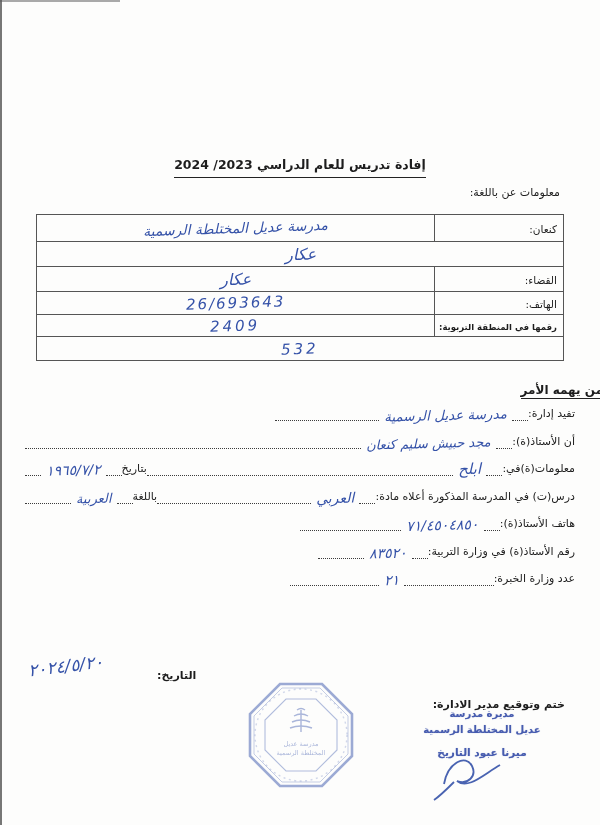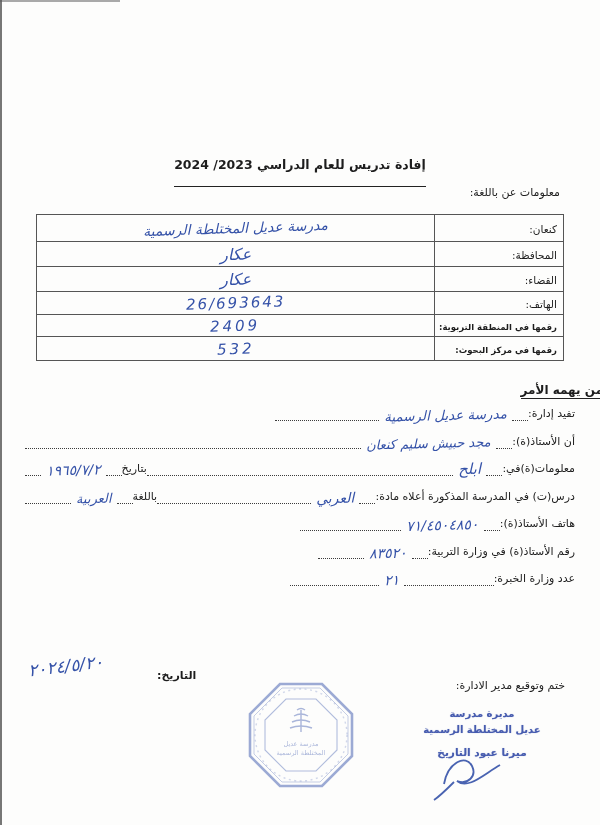--- a/index.html
+++ b/index.html
@@ -8,21 +8,21 @@
   .scan-edge{position:absolute;left:0;top:0;width:2px;height:100%;background:#4a4a4a;opacity:.75;}
   .scan-edge-top{position:absolute;left:0;top:0;width:120px;height:2px;background:#555;opacity:.5;}
 
   
   .logo{position:absolute;top:70px;right:38px;width:180px;text-align:center;}
   .logo svg{display:block;margin:0 auto;}
   .logo .org{font-size:8.5px;font-weight:bold;color:#3a3a3a;line-height:1.45;direction:rtl;}
 
   
   .title-wrap{position:absolute;top:154px;left:0;width:100%;text-align:center;direction:rtl;}
-  .title-wrap span{font-size:12.5px;font-weight:bold;border-bottom:1.2px solid #222;padding-bottom:14px;}
+  .title-wrap span{font-size:12.5px;font-weight:bold;border-bottom:1.2px solid #222;padding-bottom:5px;}
 
   .sect{position:absolute;top:186px;right:40px;font-size:11px;direction:rtl;}
 
   
   .tbl{position:absolute;top:214px;right:36px;left:36px;border:1px solid #555;direction:rtl;}
   .t-row{display:flex;border-bottom:1px solid #555;}
   .t-row:last-child{border-bottom:none;}
   .t-lbl{width:120px;border-left:1px solid #555;padding:2px 6px 0 2px;font-size:10.5px;
          display:flex;align-items:center;}
   .t-lbl.small{font-size:8.5px;font-weight:bold;text-align:right;}
@@ -48,21 +48,21 @@
   .d-md{width:46px;border-bottom:1.6px dotted #3c3c3c;height:3px;}
   .line .hand{position:relative;top:2px;margin:0 5px;transform:rotate(-1.5deg);}
   .w300{width:300px;}
   .w285{width:285px;}
   .w275{width:275px;}
 
   
   .date-label{position:absolute;top:669px;left:157px;font-size:11px;font-weight:bold;direction:rtl;}
   .date-hand{position:absolute;top:656px;left:28px;font-size:17px;letter-spacing:2px;
              transform:rotate(-7deg);color:#3552a8;font-style:italic;direction:rtl;}
-  .sign-label{position:absolute;top:679px;right:35px;font-size:11px;font-weight:normal;direction:rtl;}
+  .sign-label{position:absolute;top:698px;right:35px;font-size:11px;font-weight:bold;direction:rtl;}
   .stamp{position:absolute;top:672px;left:240px;filter:blur(.4px);opacity:.8;}
   .stamp-text{position:absolute;top:706px;right:38px;width:160px;text-align:center;direction:rtl;
               color:rgba(56,78,168,.88);font-weight:bold;font-size:10px;line-height:1.55;
               text-shadow:0 0 1px rgba(56,78,168,.45);}
   .stamp-text .nm{margin-top:7px;font-size:10.5px;display:block;}
   .signature{position:absolute;top:752px;right:92px;}
 </style>
 </head>
 <body>
 
@@ -78,21 +78,20 @@
   <div class="sect">معلومات عن باللغة:</div>
 
   <div class="tbl">
     <div class="t-row" style="height:26px;">
       <div class="t-lbl">كنعان:</div>
       <div class="t-val">
           <span class="hand h-name">مدرسة عديل المختلطة الرسمية</span>
         </div>
     </div>
     <div class="t-row" style="height:24px;">
-      <div class="t-lbl">المحافظة:</div>
       <div class="t-val">
           <span class="hand h-akkar">عكار</span>
         </div>
     </div>
     <div class="t-row" style="height:24px;">
       <div class="t-lbl">القضاء:</div>
       <div class="t-val">
           <span class="hand h-akkar">عكار</span>
         </div>
     </div>
@@ -102,21 +101,20 @@
           <span class="hand h-phone">26/693643</span>
         </div>
     </div>
     <div class="t-row" style="height:21px;">
       <div class="t-lbl small">رقمها في المنطقة التربوية:</div>
       <div class="t-val">
           <span class="hand h-num">2409</span>
         </div>
     </div>
     <div class="t-row" style="height:23px;">
-      <div class="t-lbl small">رقمها في مركز البحوث:</div>
       <div class="t-val">
           <span class="hand h-num">532</span>
         </div>
     </div>
   </div>
 
   <div class="concern">
     <span>لمن يهمه الأمر</span>
   </div>
 

